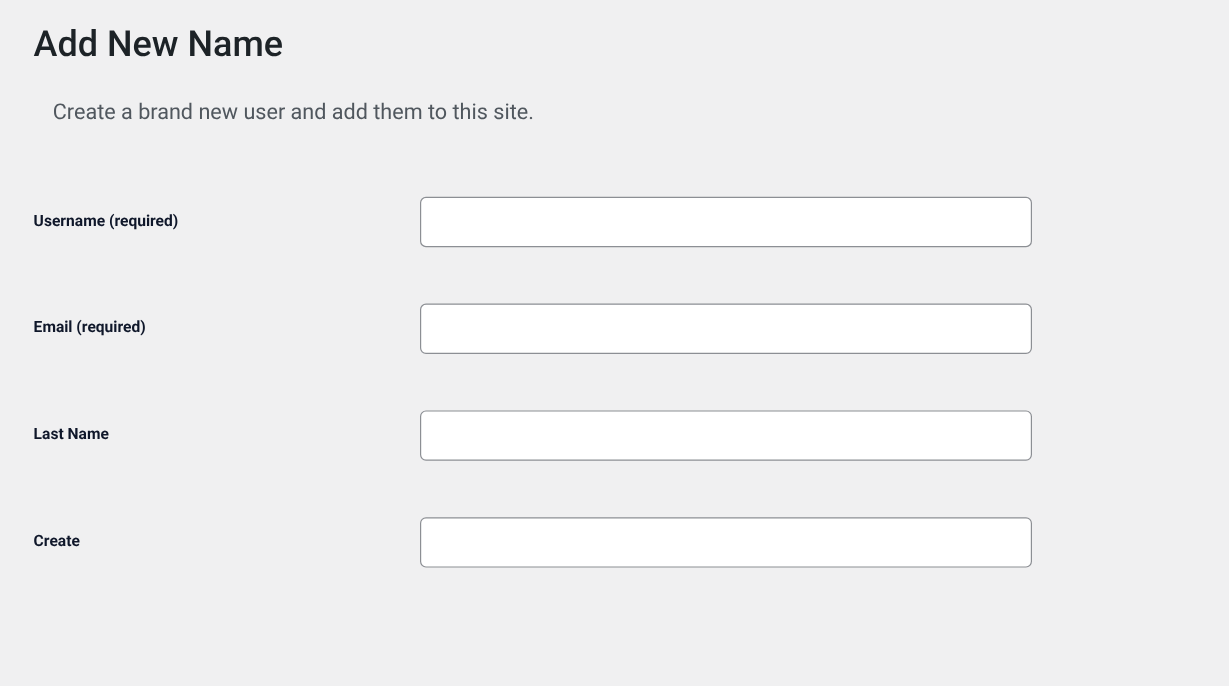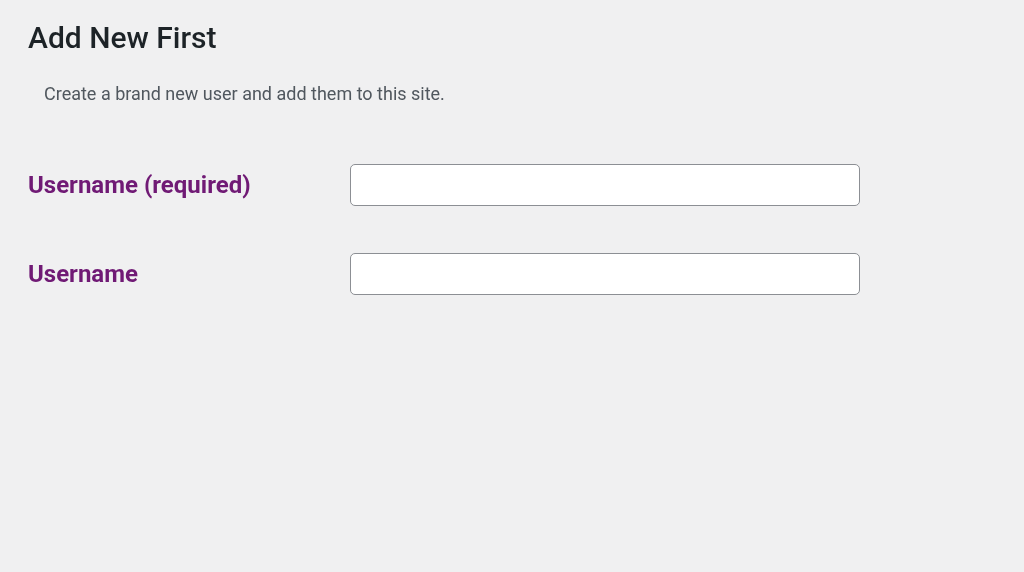--- a/index.html
+++ b/index.html
@@ -30,22 +30,22 @@
     .form-table {
       width: 100%;
       border-collapse: collapse;
     }
     .form-table tr {
       height: 89px;
     }
     .form-table th {
       text-align: left;
       font-weight: 700;
-      font-size: 24px;
-      color: #701a75;
+      font-size: 13px;
+      color: #0f172a;
       width: 322px;
       vertical-align: middle;
       padding: 0;
     }
     .form-table td {
       vertical-align: middle;
       padding: 0;
     }
     .form-table input[type="text"],
     .form-table input[type="email"],
@@ -57,27 +57,35 @@
       border-radius: 5px;
       background: #ffffff;
       font-size: 16px;
       color: #2c3338;
       outline: none;
     }
   </style>
 </head>
 <body>
 
-<h1>Add New First</h1>
+<h1>Add New Name</h1>
 <p class="description">Create a brand new user and add them to this site.</p>
 
 <table class="form-table">
   <tbody>
     <tr>
       <th><label>Username (required)</label></th>
       <td><input type="text" value="" style=""></td>
     </tr>
     <tr>
-      <th><label>Username</label></th>
+      <th><label>Email (required)</label></th>
+      <td><input type="email" value="" style=""></td>
+    </tr>
+    <tr>
+      <th><label>Last Name</label></th>
+      <td><input type="text" value="" style=""></td>
+    </tr>
+    <tr>
+      <th><label>Create</label></th>
       <td><input type="url" value="" style=""></td>
     </tr>
   </tbody>
 </table>
 
 </body></html>

